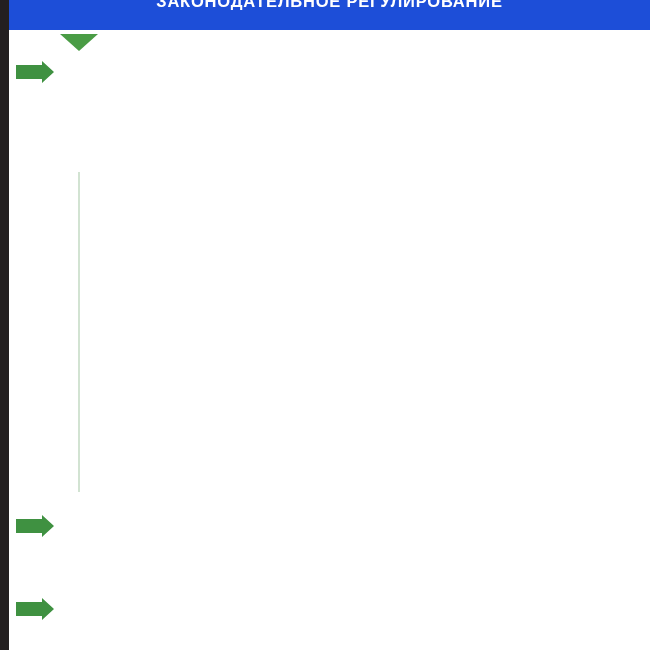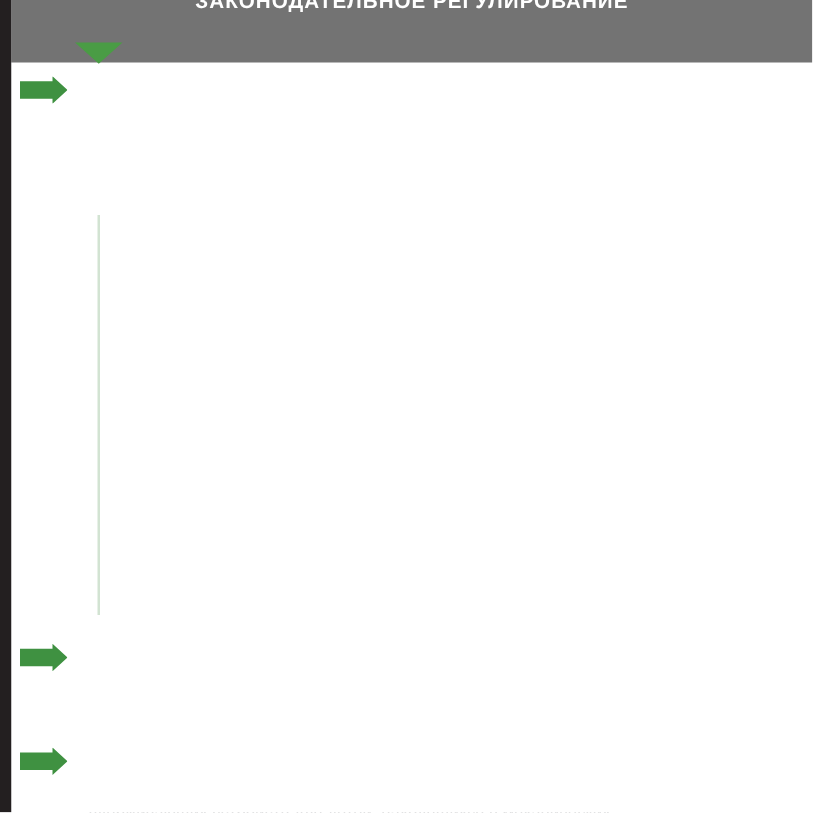--- a/index.html
+++ b/index.html
@@ -28,22 +28,22 @@
     background: #231f20;
     z-index: 5;
   }
 
   
   .header-banner {
     position: absolute;
     left: 9px;
     top: 0;
     width: 641px;
-    height: 50px;
-    background: #737373;
+    height: 30px;
+    background: #1d4ed8;
     z-index: 3;
   }
   .header-title {
     position: absolute;
     left: 0;
     top: -10px;
     width: 641px;
     text-align: center;
     color: #ffffff;
     font-size: 16.5px;

